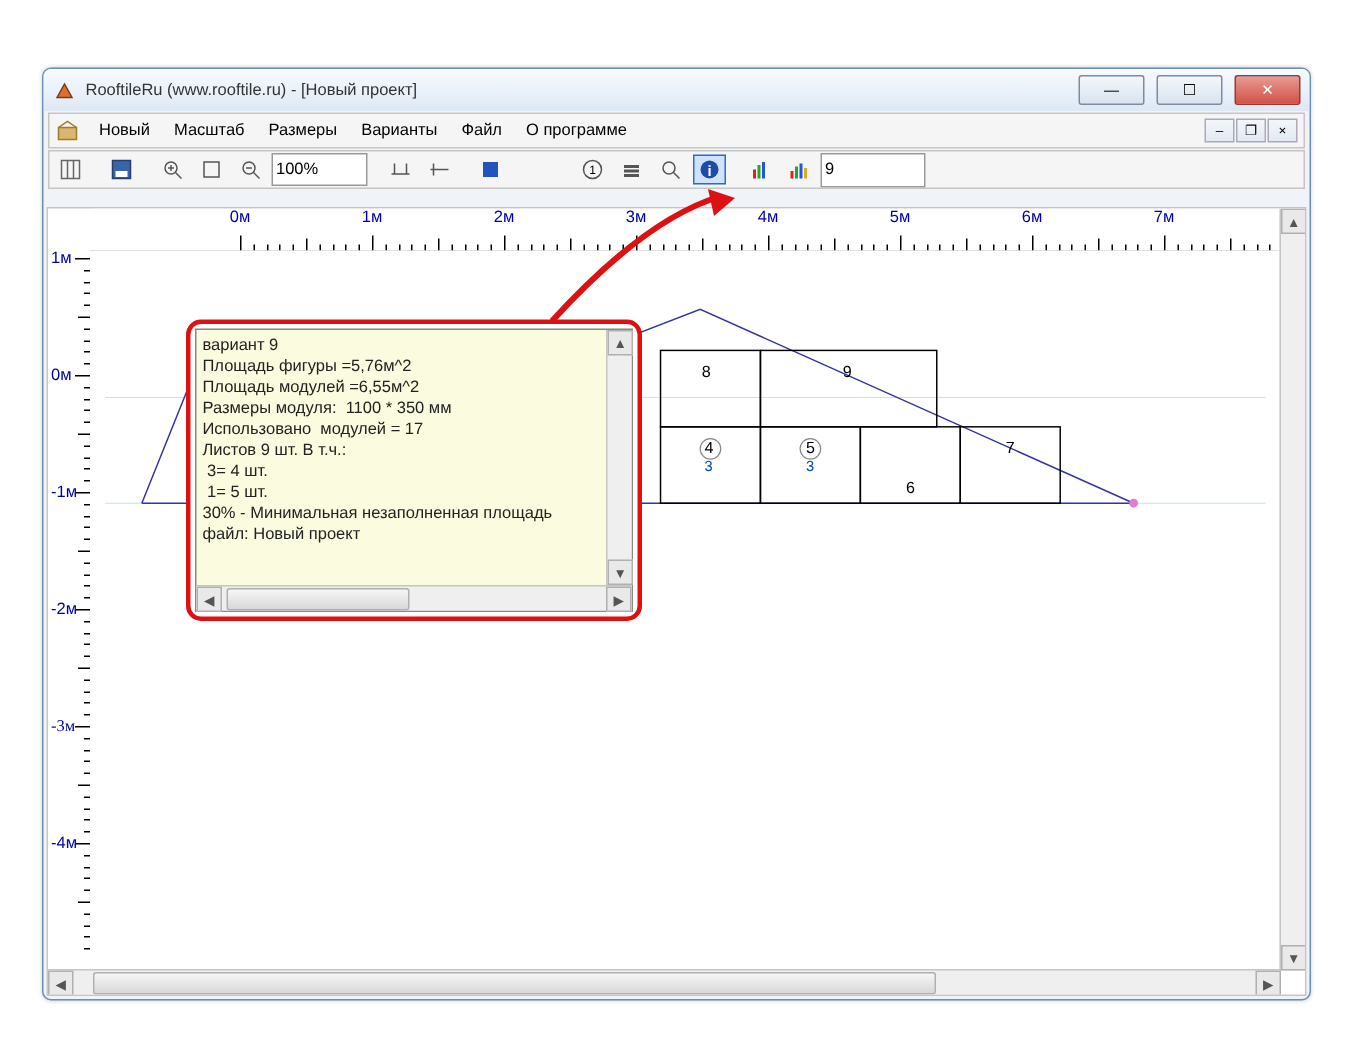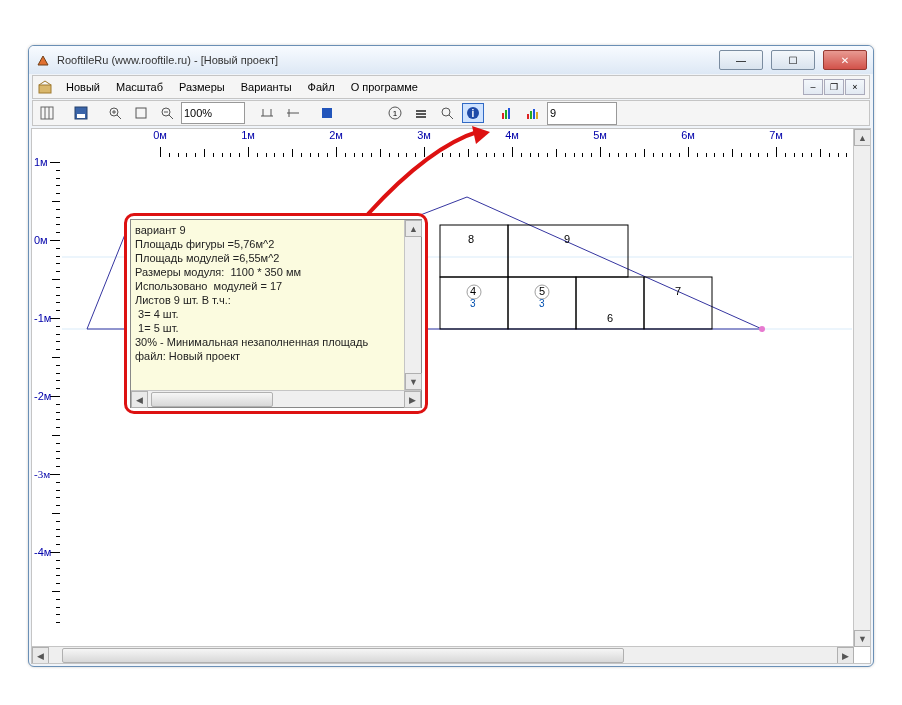--- a/index.html
+++ b/index.html
@@ -138,21 +138,21 @@
   background: #fff;
 }
 .info-active {
   border: 1px solid #316ac5 !important;
   background: #cfe3ff;
 }
 .workspace {
   flex: 1;
   position: relative;
   background: #fff;
-  margin: 2px 2px 2px 2px;
+  margin: 12px 2px 2px 2px;
   border: 1px solid #c5c5c5;
   overflow: hidden;
 }
 .ruler-top {
   position: absolute;
   top: 0; left: 28px;
   right: 16px;
   height: 28px;
   background: #fff;
   border-bottom: 1px solid #888;

